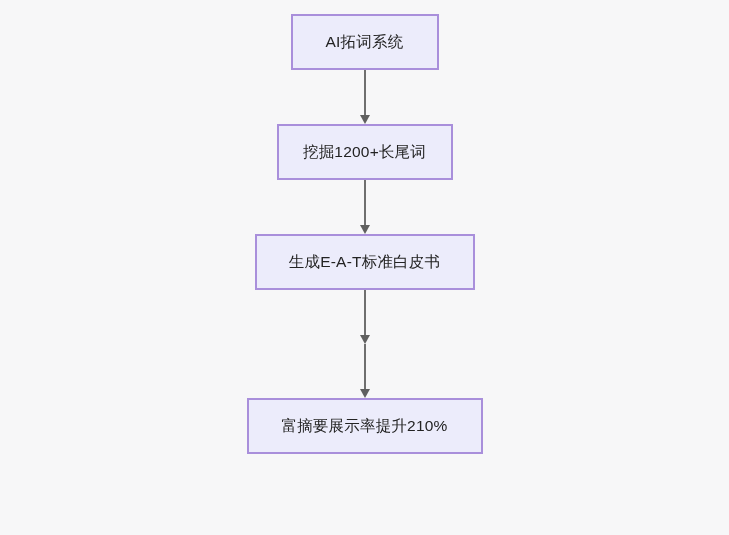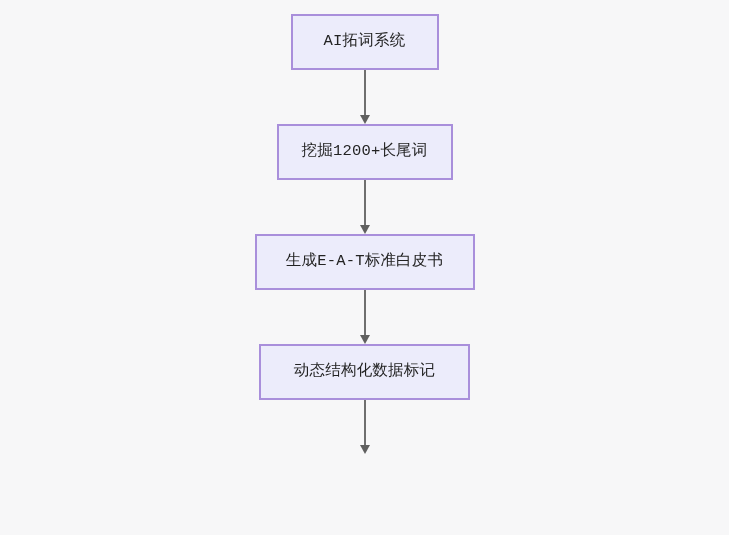--- a/index.html
+++ b/index.html
@@ -36,21 +36,20 @@
     background: #ececfb;
     border: 2px solid #a98fdb;
     display: flex;
     align-items: center;
     justify-content: center;
     color: #232323;
     font-size: 15.5px;
     line-height: 1;
     letter-spacing: 0.2px;
     white-space: nowrap;
-    font-family: Liberation Mono, monospace;
   }
 
   .node-label {
     display: block;
   }
 
   .n1 { width: 148px; }
   .n2 { width: 176px; }
   .n3 { width: 220px; }
   .n4 { width: 211px; }
@@ -112,24 +111,24 @@
 
     <div class="node n3">
       <span class="node-label">生成E-A-T标准白皮书</span>
     </div>
 
     <div class="connector">
       <div class="stem"></div>
       <div class="head"></div>
     </div>
 
-    <div class="node n4">
-      <span class="node-label">动态结构化数据标记</span>
-    </div>
 
     <div class="connector">
       <div class="stem"></div>
       <div class="head"></div>
     </div>
 
+    <div class="node n5">
+      <span class="node-label">富摘要展示率提升210%</span>
+    </div>
 
   </div>
 </div>
 
 </body></html>

